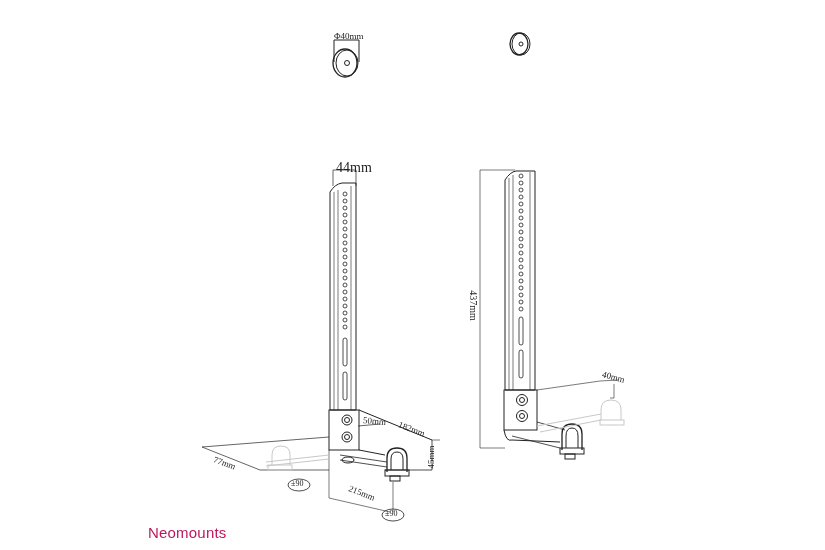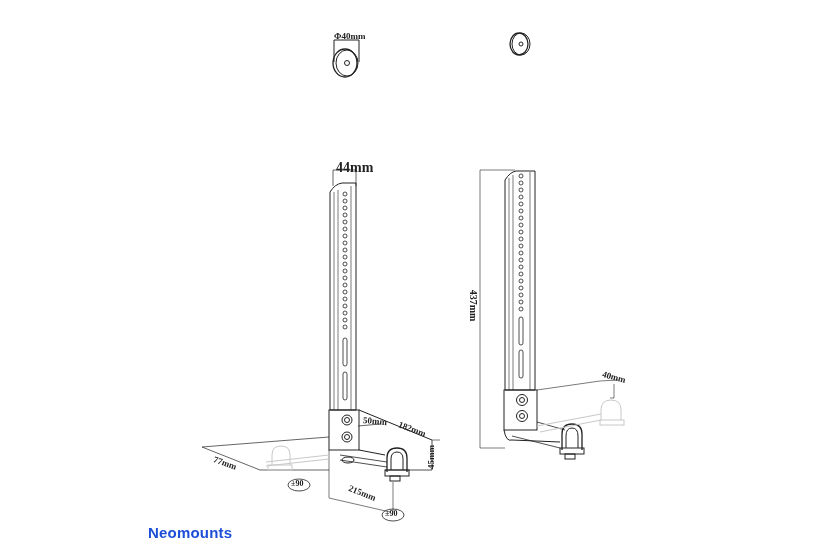--- a/index.html
+++ b/index.html
@@ -1,19 +1,19 @@
 <!DOCTYPE html>
 <html><head>
 <meta charset="utf-8">
 <style>
   html,body{margin:0;padding:0;background:#ffffff;}
   body{width:825px;height:550px;position:relative;overflow:hidden;font-family:"Liberation Serif",serif;}
-  .canvas{position:absolute;left:0;top:0;width:825px;height:550px;font-weight:bold;}
+  .canvas{position:absolute;left:0;top:0;width:825px;height:550px;}
   .dim{position:absolute;font-family:"Liberation Serif",serif;font-size:10px;color:#222;white-space:nowrap;}
-  .brand{position:absolute;left:148px;top:524px;font-family:"Liberation Sans",sans-serif;font-size:15px;color:#1d4ed8;letter-spacing:0.2px;}
+  .brand{position:absolute;left:148px;top:524px;font-family:"Liberation Sans",sans-serif;font-size:15px;color:#be185d;letter-spacing:0.2px;}
 </style>
 </head>
 <body>
 
 <div class="canvas">
 <svg width="825" height="550" viewBox="0 0 825 550" xmlns="http://www.w3.org/2000/svg">
   <g fill="none" stroke="#222" stroke-width="1">
 
     <g>
       <line x1="334" y1="40" x2="334" y2="62"></line>

